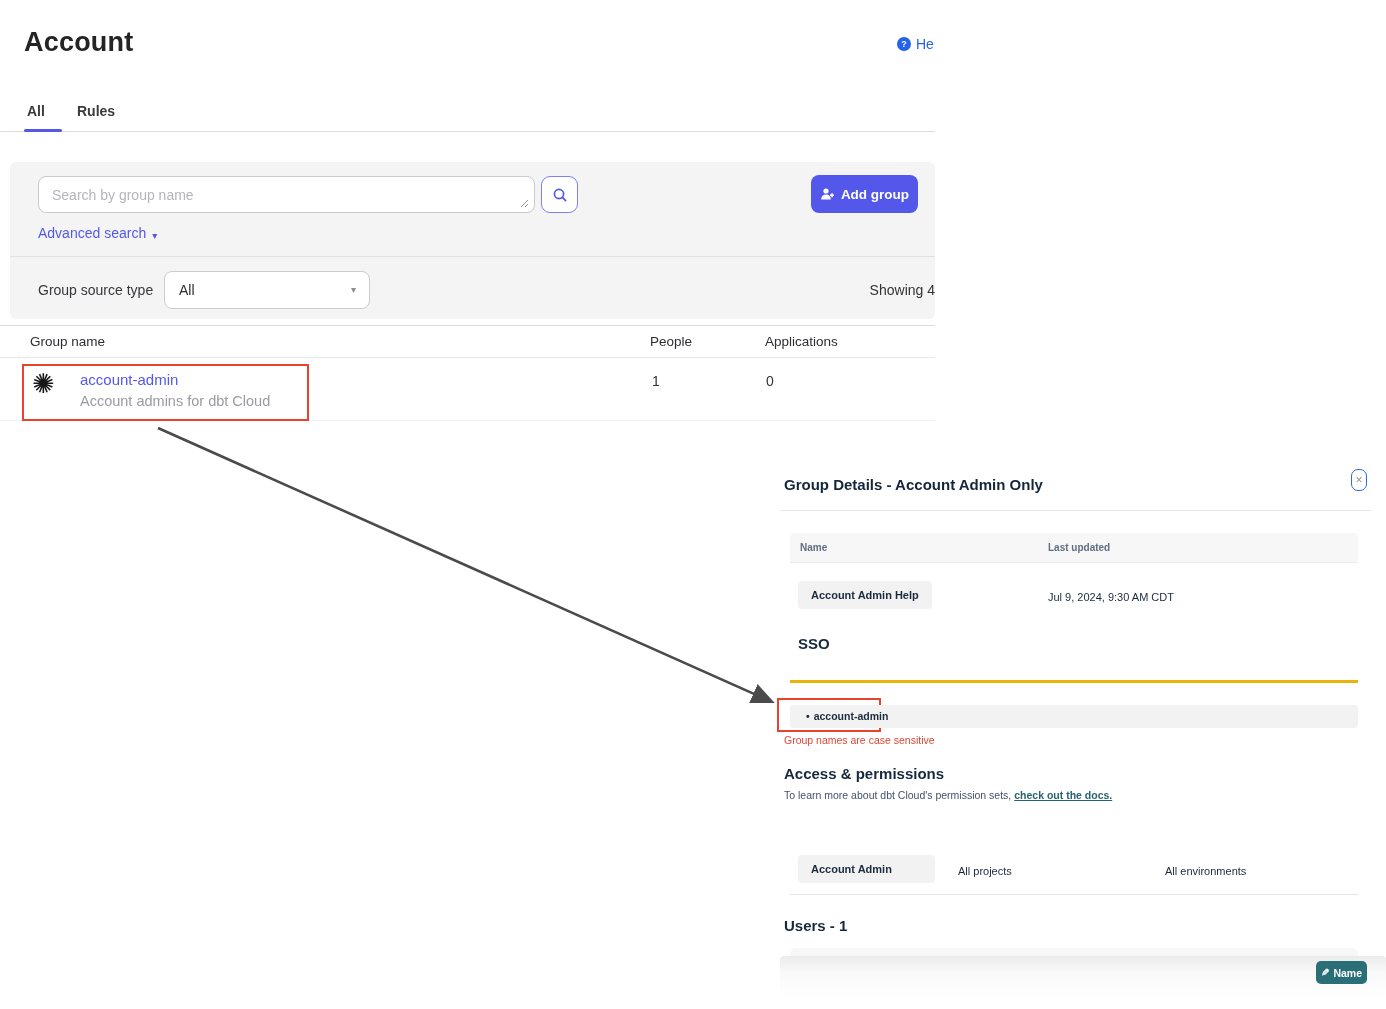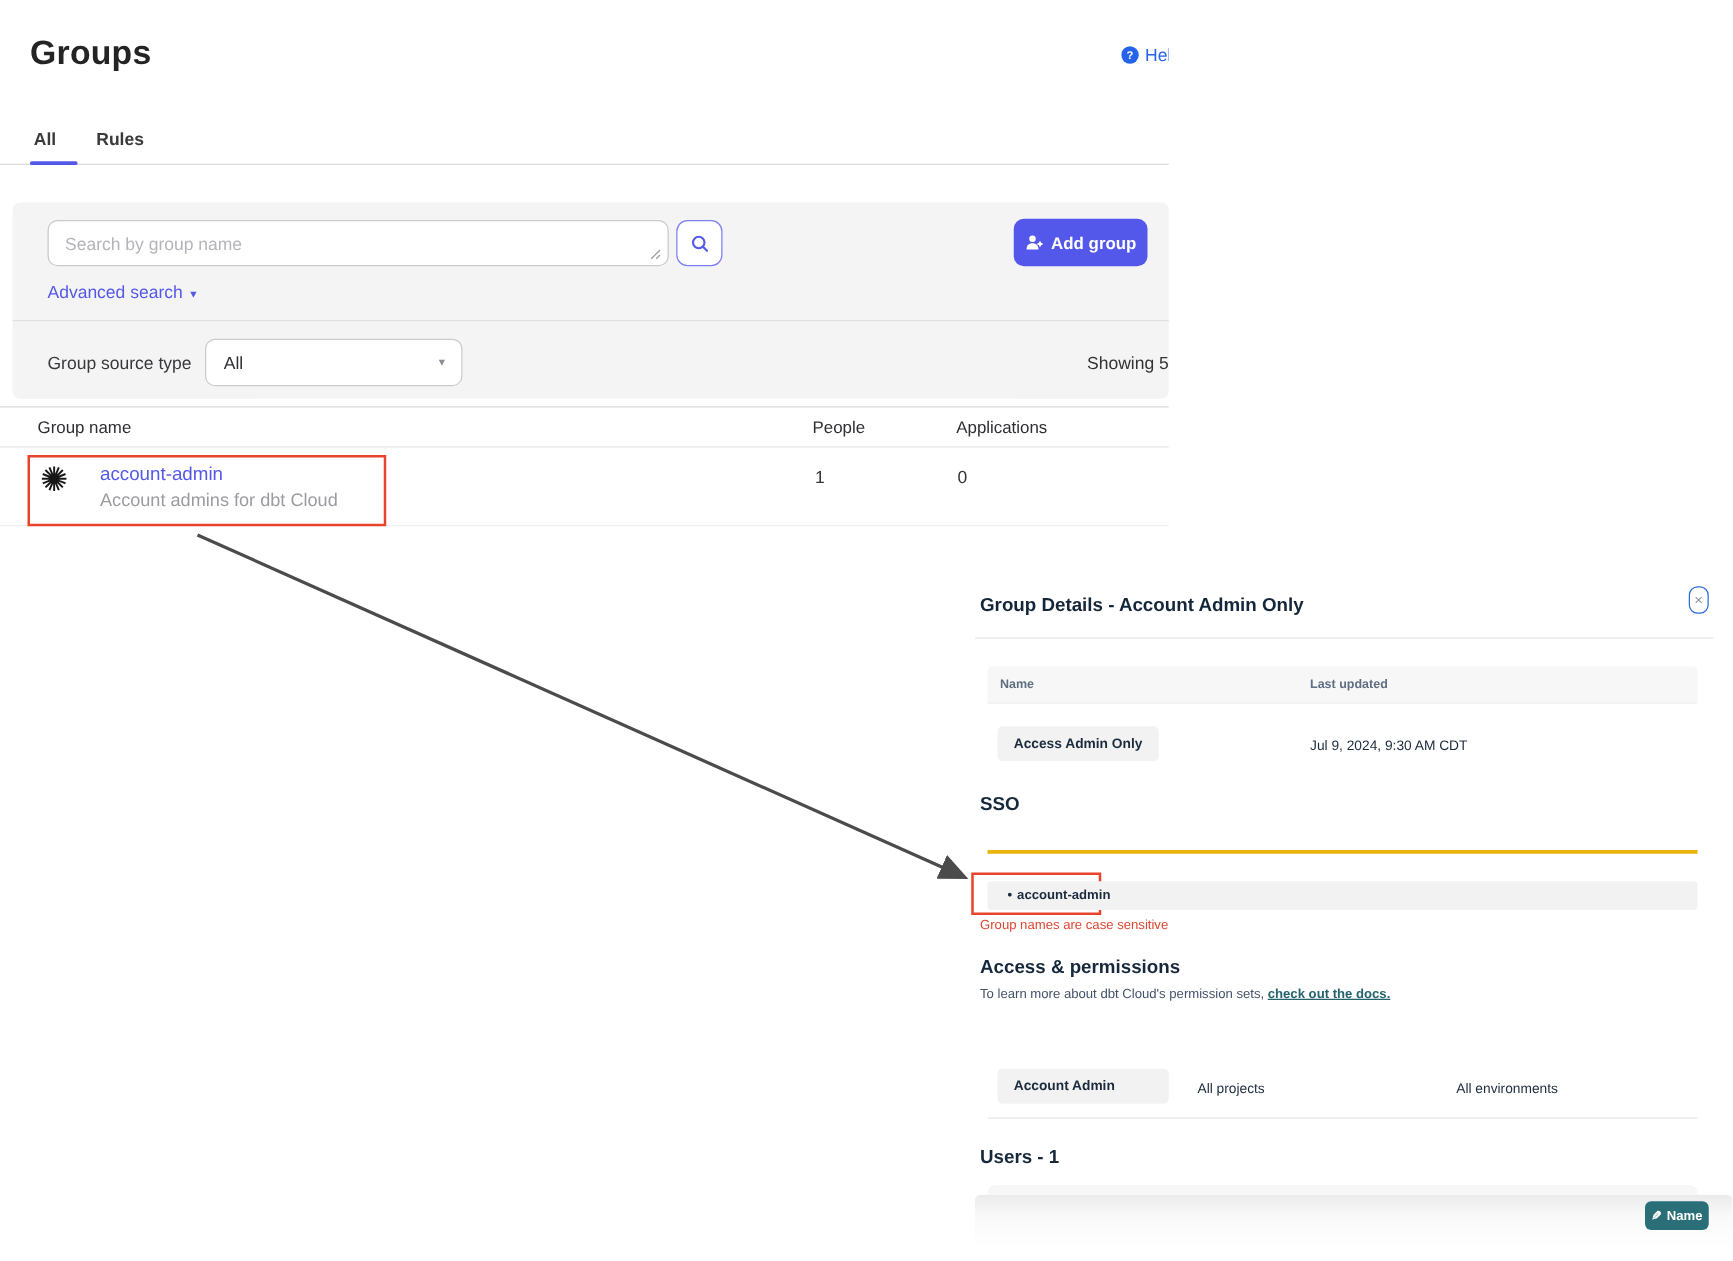--- a/index.html
+++ b/index.html
@@ -66,21 +66,21 @@
   .d-divider { position:absolute; left:0; top:45px; width:591px; height:1px; background:#e8e8ea; }
 
   .d-table { position:absolute; left:10px; width:568px; }
   .name-table { top:68px; height:150px; border-bottom:3px solid #eab308; }
   .d-thead { position:absolute; left:0; top:0; width:100%; height:30px; background:#f7f7f8; border-bottom:1px solid #ececee; border-radius:4px 4px 0 0; }
   .d-th { position:absolute; top:9px; font-size:10px; font-weight:600; color:#5f6e80; }
   .chip { display:inline-block; background:#f2f2f3; border-radius:4px; padding:8px 13px; font-size:11px; font-weight:700; color:#1b2b3d; }
   .name-cell-chip { position:absolute; left:8px; top:48px; }
   .name-cell-date { position:absolute; left:258px; top:58px; font-size:11px; color:#1b2b3d; }
 
-  .sso-h { position:absolute; left:4px; top:170px; font-size:15px; font-weight:700; }
+  .sso-h { position:absolute; left:18px; top:170px; font-size:15px; font-weight:700; }
   .sso-desc { position:absolute; left:4px; top:193px; width:578px; font-size:11px; line-height:15.5px; color:#42526b; }
   .sso-chipbar { position:absolute; left:10px; top:240px; width:568px; height:23px; background:#f2f2f3; border-radius:3px; }
   .sso-chip-text { position:absolute; left:16px; top:5px; font-size:10.5px; font-weight:700; color:#1b2b3d; display:flex; gap:4px; }
   .sso-note { position:absolute; left:4px; top:269px; font-size:10.5px; color:#dd4633; }
 
   .acc-h { position:absolute; left:4px; top:300px; font-size:15px; font-weight:700; }
   .acc-desc { position:absolute; left:4px; top:324px; font-size:10.5px; color:#42526b; }
   .acc-link { color:#26646d; font-weight:700; text-decoration:underline; cursor:pointer; }
 
   .perm-table { top:346px; height:84px; border-bottom:1px solid #e6e6e8; }
@@ -96,21 +96,21 @@
 
   .d-footer { position:absolute; left:0; top:491px; width:606px; height:42px; background:linear-gradient(to bottom, #ebebec 0%, #f9f9fa 40%, #ffffff 100%); border-radius:4px; }
   .edit-btn { position:absolute; left:536px; top:5px; width:51px; height:23px; background:#2a6e78; border:none; border-radius:5px; color:#fff; font-size:10.5px; font-weight:700; display:flex; align-items:center; justify-content:center; gap:4px; cursor:pointer; font-family:"Liberation Sans", sans-serif; }
   .edit-pencil { font-size:10px; transform:scaleX(-1); display:inline-block; }
 </style>
 </head>
 <body>
 
 <div class="canvas">
 
-  <h1 class="page-title">Groups</h1>
+  <h1 class="page-title">Account</h1>
 
   <div class="help-link">
     <span class="help-badge">?</span>
     <span class="help-text">Help</span>
   </div>
 
   <nav class="tabs">
     <span class="tab tab-all">All</span>
     <span class="tab tab-rules">Rules</span>
     <span class="tab-underline"></span>
@@ -147,21 +147,21 @@
   <div class="advanced-search">
     <span>Advanced search</span>
     <span class="advanced-caret">▾</span>
   </div>
 
   <span class="source-type-label">Group source type</span>
   <div class="source-type-select">
     <span class="source-type-value">All</span>
     <span class="select-caret">▾</span>
   </div>
-  <span class="showing-count">Showing 5</span>
+  <span class="showing-count">Showing 4</span>
 
   <div class="gtable-head">
     <span class="gth gth-name">Group name</span>
     <span class="gth gth-people">People</span>
     <span class="gth gth-apps">Applications</span>
   </div>
 
   <div class="grow">
     <span class="grow-avatar">✺</span>
     <a class="grow-name">account-admin</a>
@@ -186,21 +186,21 @@
     <div class="d-close">
       <span>×</span>
     </div>
     <div class="d-divider"></div>
 
     <div class="d-table name-table">
       <div class="d-thead">
         <span class="d-th" style="left:10px">Name</span>
         <span class="d-th" style="left:258px">Last updated</span>
       </div>
-      <span class="chip name-cell-chip">Access Admin Only</span>
+      <span class="chip name-cell-chip">Account Admin Help</span>
       <span class="name-cell-date">Jul 9, 2024, 9:30 AM CDT</span>
     </div>
 
     <h3 class="sso-h">SSO</h3>
     <div class="sso-chipbar">
       <span class="sso-chip-text">
         <span>•</span>
         <span>account-admin</span>
       </span>
     </div>

